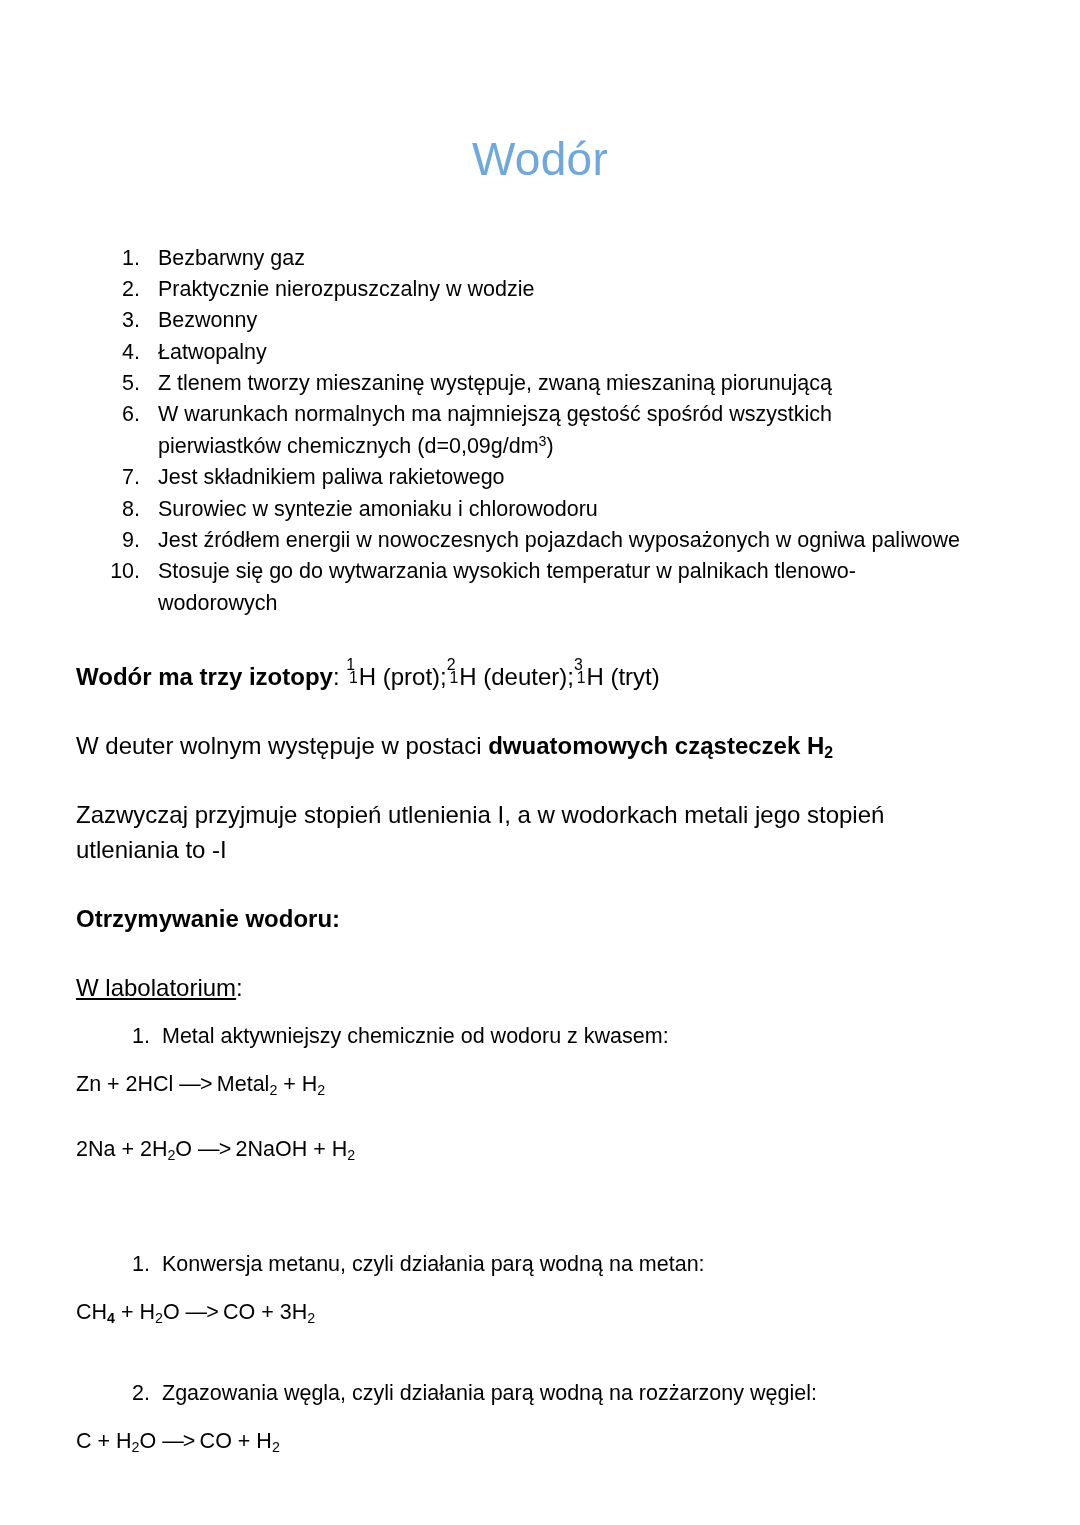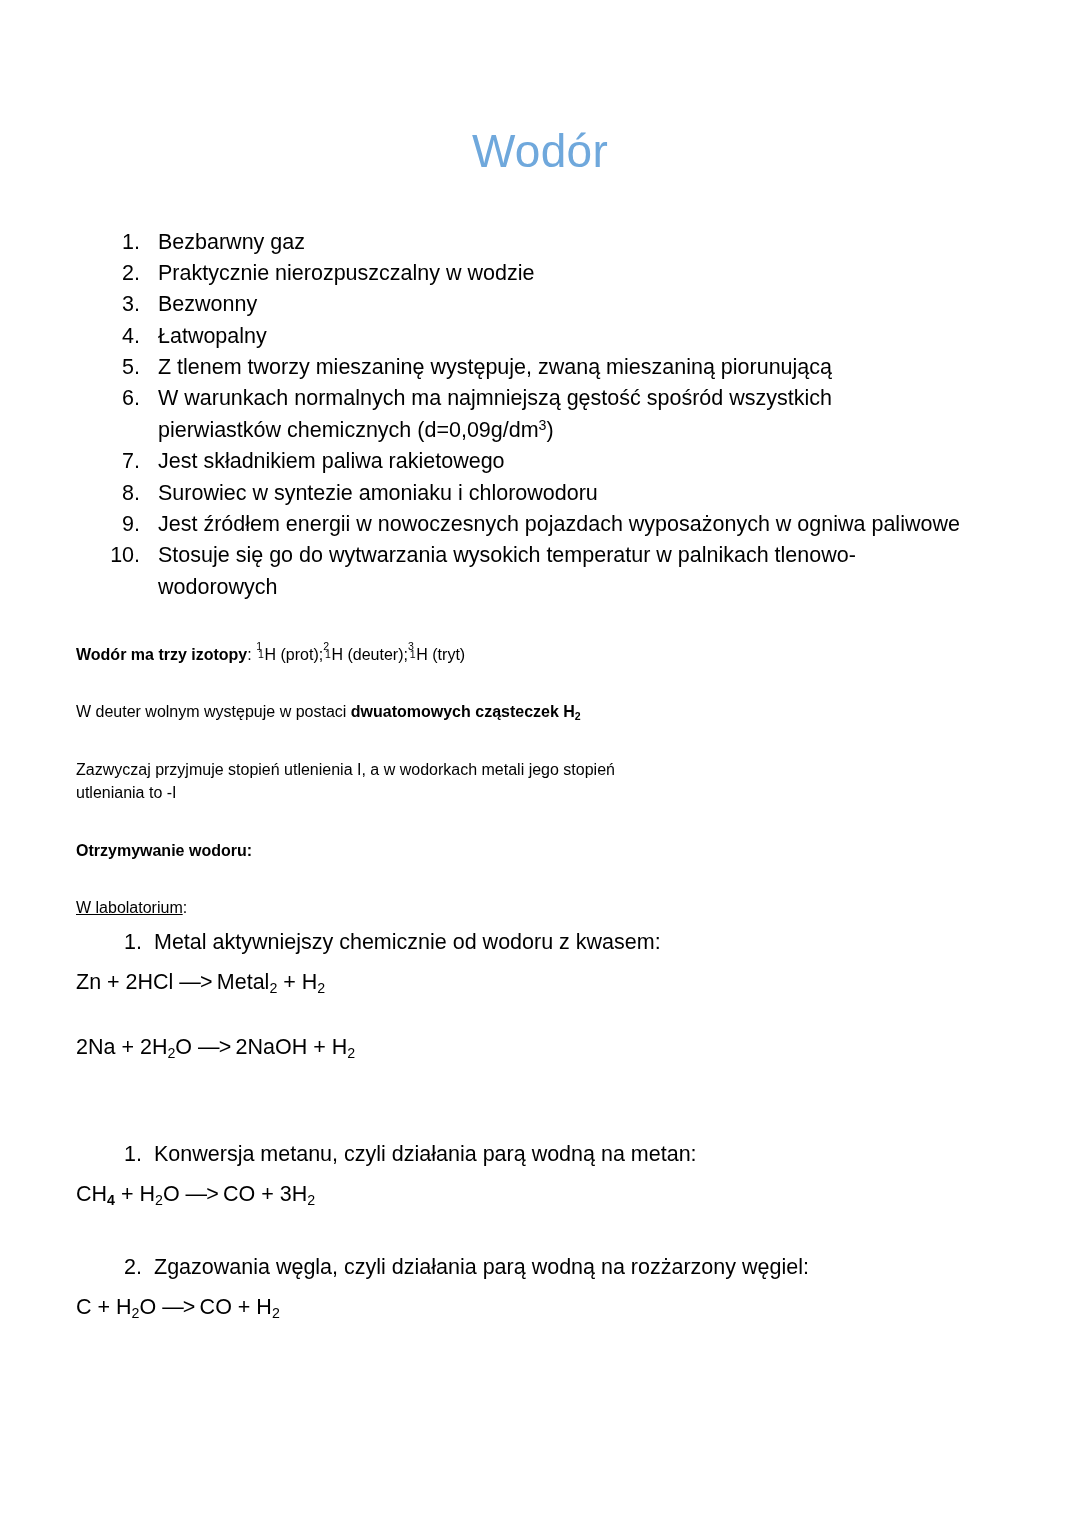--- a/index.html
+++ b/index.html
@@ -21,21 +21,21 @@
     height: 1525px;
     background: #ffffff;
     box-sizing: border-box;
     overflow: hidden;
   }
   .doc-title {
     text-align: center;
     font-size: 46px;
     font-weight: 400;
     color: #6fa8dc;
-    margin: 8px;
+    margin: 16px;
     padding-top: 118px;
     letter-spacing: 0.3px;
     line-height: 1.1;
   }
   .content {
     padding-left: 76px;
     padding-right: 120px;
     padding-top: 42px;
   }
   ol.main-list {
@@ -46,21 +46,21 @@
     line-height: 1.46;
   }
   ol.main-list > li {
     padding-left: 12px;
     margin-bottom: 0;
   }
   ol.main-list > li::marker {
     font-size: 21.5px;
   }
   .para {
-    font-size: 16px;
+    font-size: 24px;
     line-height: 1.46;
     margin: 0;
   }
   .gap-lg { height: 40px; }
   .gap-md { height: 34px; }
   b, .bold { font-weight: 700; }
   .u { text-decoration: underline; }
   sub {
     font-size: 0.66em;
     line-height: 0;
@@ -91,21 +91,21 @@
   }
   .iso-pre .atomic {
     position: absolute;
     left: 0.18em;
     top: 0.30em;
     font-size: 0.66em;
   }
   .sub-item {
     font-size: 21.5px;
     line-height: 1.46;
-    margin: 8px;
+    margin: 16px;
     padding-left: 40px;
     text-indent: -0px;
   }
   .sub-item .num { display: inline-block; width: 30px; }
   .equation {
     font-size: 21.5px;
     line-height: 1.46;
     margin: 0;
   }
   .arrow { letter-spacing: -0.04em; }

